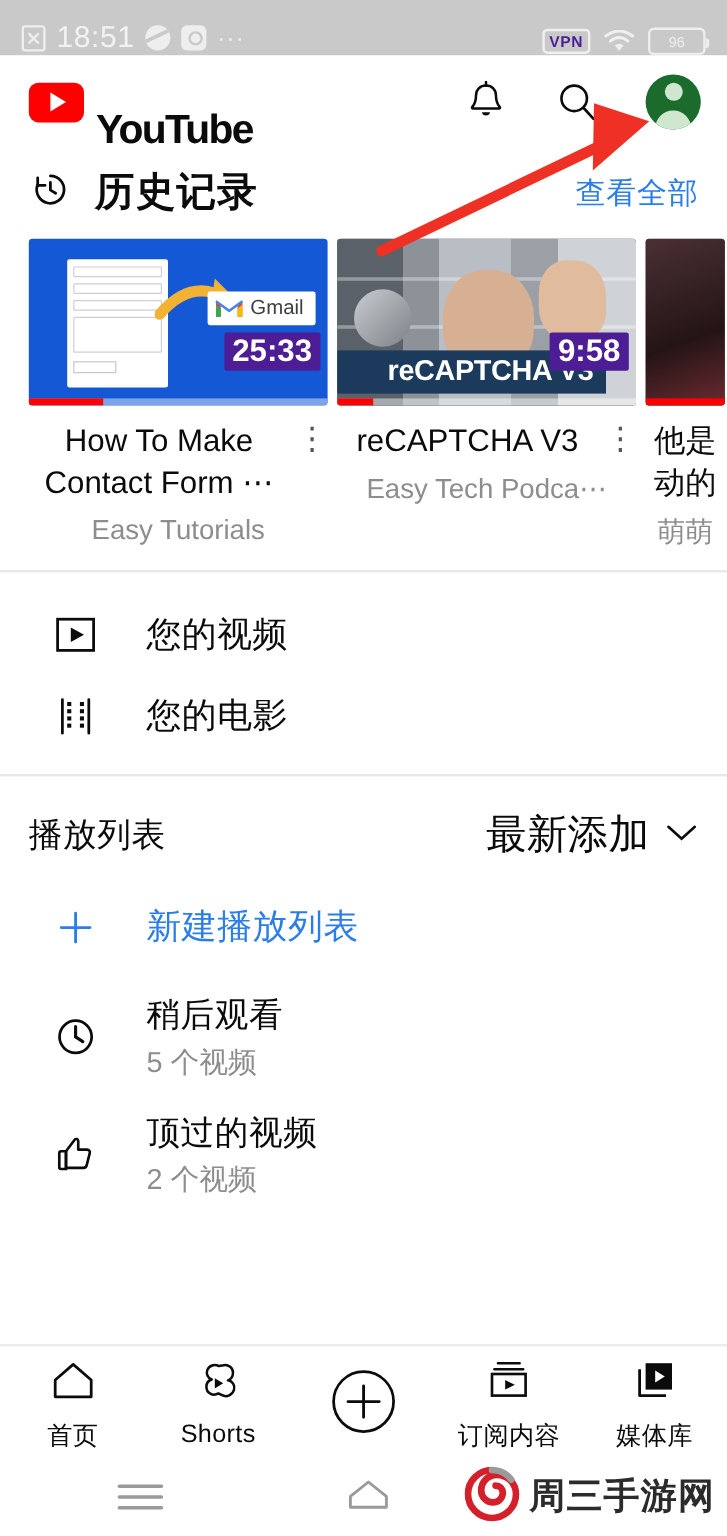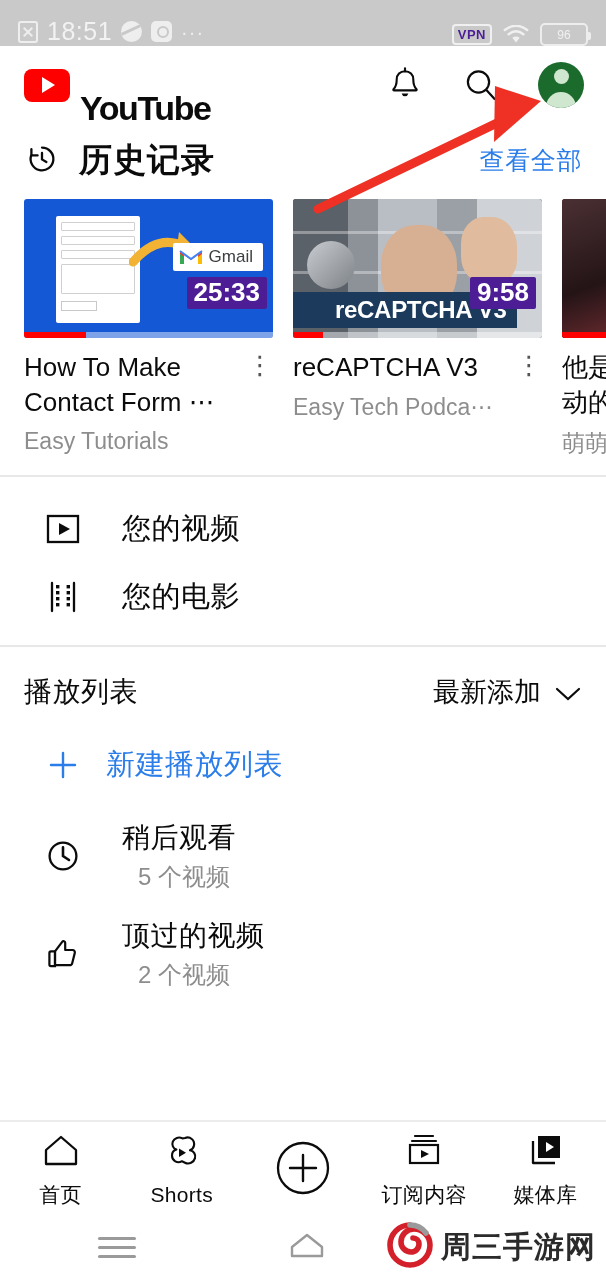--- a/index.html
+++ b/index.html
@@ -71,21 +71,21 @@
 
   
   .hist-head {
     display:flex; align-items:center; justify-content:space-between;
     padding: 14px 24px 8px 24px;
   }
   .hist-left { display:flex; align-items:center; gap:19px; }
   .hist-title { font-size:33px; font-weight:bold; color:#0b0b0b; letter-spacing:1px;}
   .viewall { color:#2b7de9; font-size:25px; letter-spacing:.6px;}
 
-  .shelf { display:flex; gap:20px; padding: 8px 0 0 24px; overflow:hidden;}
+  .shelf { display:flex; gap:8px; padding: 8px 0 0 24px; overflow:hidden;text-align:center;}
   .card { width:249px; flex:none; }
   .card.partial { width:66px; }
   .thumb { width:100%; height:139px; border-radius:3px; position:relative; overflow:hidden; }
   .thumb .dur {
     position:absolute; right:6px; bottom:29px; background:#4c1d95; color:#fff;
     font-size:26px; font-weight:bold; padding:1px 7px; border-radius:2px; line-height:1.15;
   }
   .prog { position:absolute; left:0; bottom:0; height:6px; width:100%; background:rgba(255,255,255,.45); }
   .prog i { display:block; height:100%; background:#ff0000; }
   .card-title {
@@ -137,28 +137,28 @@
   
   .menu { padding: 18px 0 14px 0; }
   .mrow { display:flex; align-items:center; gap:36px; padding: 14px 0 14px 40px; }
   .mrow .mico { width:46px; display:flex; justify-content:center; }
   .mrow .mlabel { font-size:29px; color:#0b0b0b; letter-spacing:.5px;}
 
   
   .pl-head { display:flex; align-items:center; justify-content:space-between;
     padding: 26px 24px 10px 24px; }
   .pl-title { font-size:28px; color:#0b0b0b; letter-spacing:.5px;}
-  .pl-sort { display:flex; align-items:flex-end; gap:13px; font-size:27px; color:#0b0b0b;}
-  .newpl { display:flex; align-items:center; gap:20px; padding: 24px 0 22px 40px;}
+  .pl-sort { display:flex; align-items:flex-start; gap:13px; font-size:34px; color:#0b0b0b;}
+  .newpl { display:flex; align-items:center; gap:36px; padding: 24px 0 22px 40px;}
   .newpl .mico{width:46px;display:flex;justify-content:center;}
   .newpl .label{color:#2b7de9; font-size:29px; letter-spacing:.5px;}
   .plrow { display:flex; align-items:center; gap:36px; padding: 12px 0 12px 40px;}
   .plrow .mico{width:46px;display:flex;justify-content:center;}
   .plrow .ptxt .n{font-size:28px;color:#0b0b0b;letter-spacing:.5px;}
-  .plrow .ptxt .c{font-size:24px;color:#8d8d8d;margin-top:4px;margin-left:16px;}
+  .plrow .ptxt .c{font-size:24px;color:#8d8d8d;margin-top:4px;}
 
   
   .botnav {
     position:absolute; left:0; right:0; bottom:66px; height:94px;
     border-top:2px solid #ececec; background:#fff;
     display:flex; align-items:center; justify-content:space-around; padding-top:4px;
   }
   .bn { display:flex; flex-direction:column; align-items:center; gap:6px; width:110px;}
   .bn .bl { font-size:21px; color:#0b0b0b; letter-spacing:.3px;}
 

